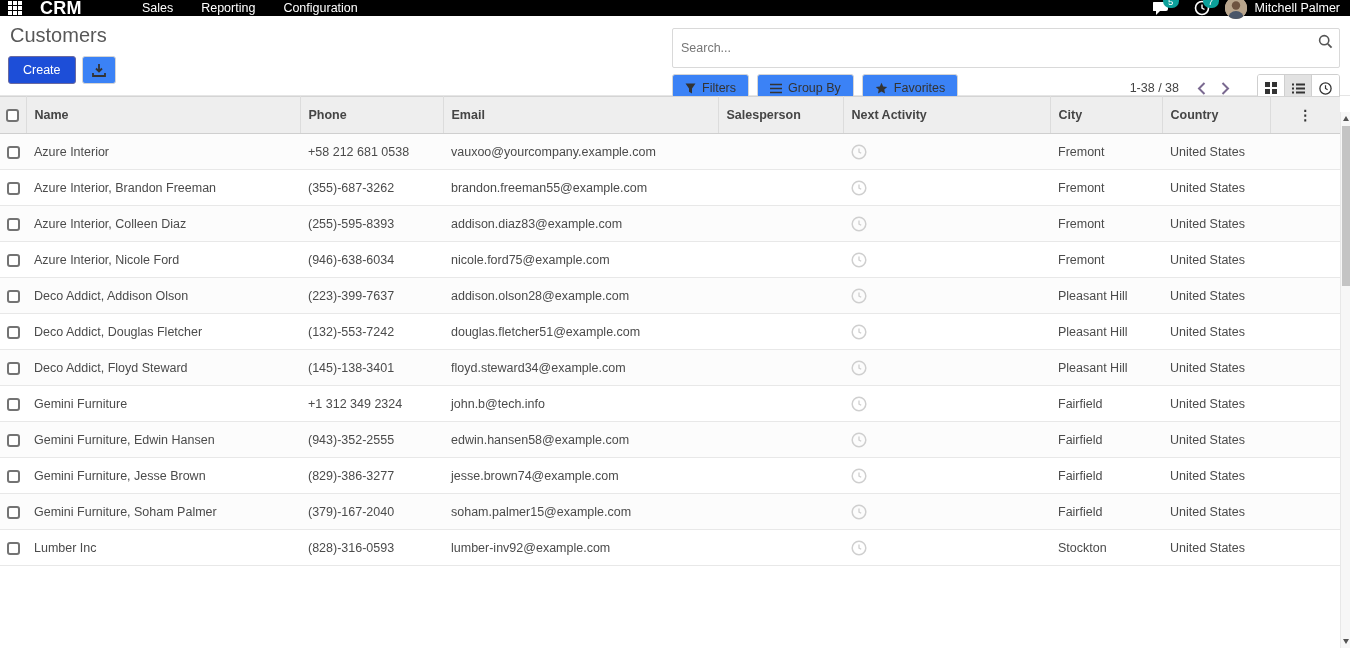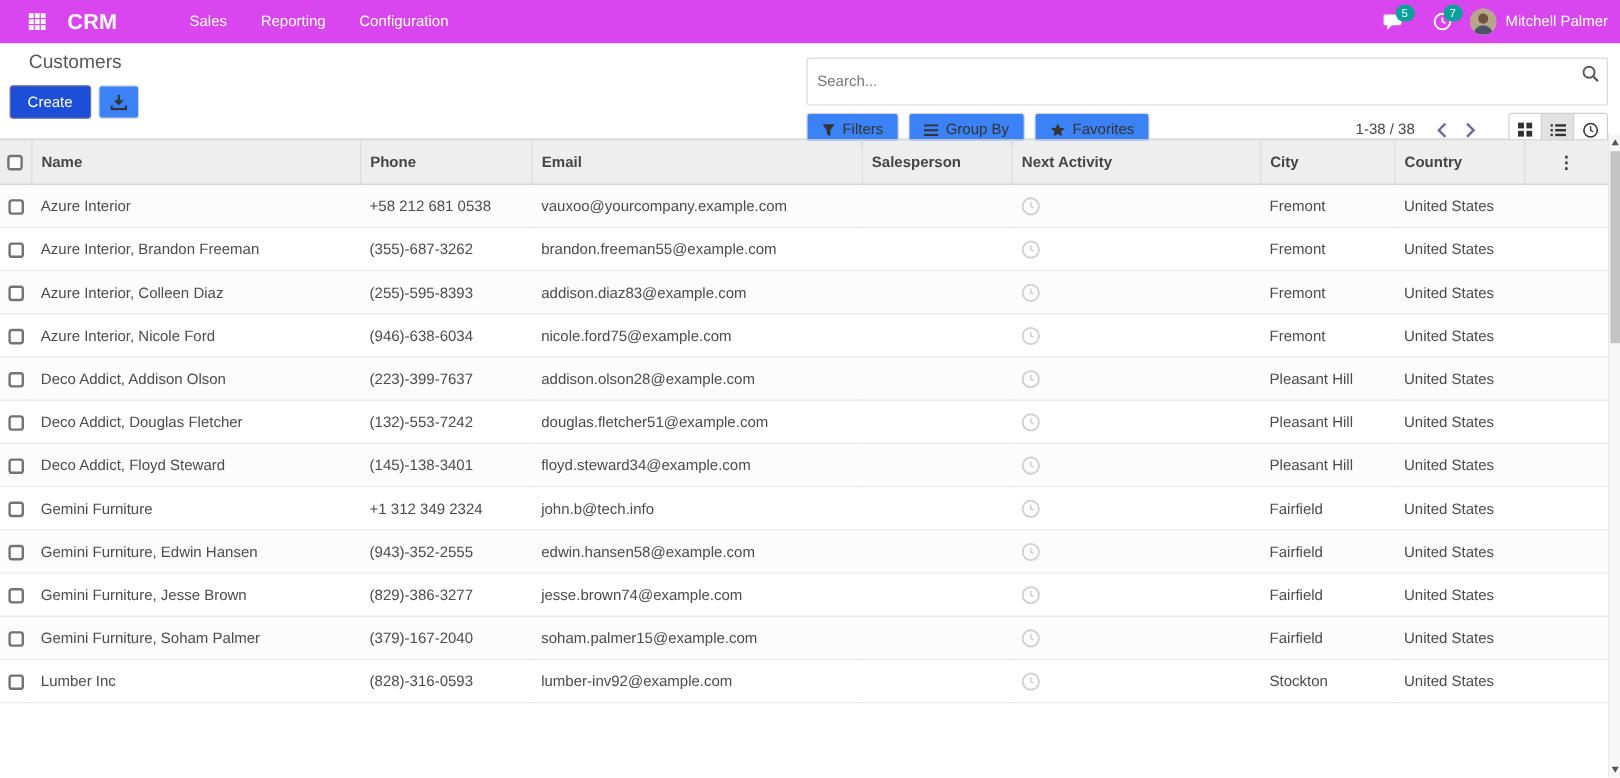--- a/index.html
+++ b/index.html
@@ -1,37 +1,37 @@
 <!DOCTYPE html>
 <html><head>
 <meta charset="utf-8">
 <style>
   * { margin:0; padding:0; box-sizing:border-box; }
   html,body { width:1350px; height:648px; overflow:hidden; background:#fff;
     font-family:"Liberation Sans", sans-serif; color:#4c4c4c; }
 
   
-  .navbar { height:36px; background:#d946ef; display:flex; align-items:center; color:#fff;padding-left:16px; }
+  .navbar { height:16px; background:#000000; display:flex; align-items:center; color:#fff; }
   .apps-btn { width:30px; display:flex; justify-content:center; align-items:center; cursor:pointer; }
   .grid-icon { display:grid; grid-template-columns:repeat(3,4px); grid-template-rows:repeat(3,4px); gap:1px; }
   .grid-icon span { background:#fff; width:4px; height:4px; }
   .brand { font-size:18px; font-weight:bold; margin-left:10px; letter-spacing:.3px; }
   .nav-menu { display:flex; margin-left:48px; gap:4px; }
   .nav-item { font-size:12.5px; padding:9px 12px; cursor:pointer; }
   .nav-right { margin-left:auto; display:flex; align-items:center; gap:6px; padding-right:10px; }
   .nav-icon-wrap { position:relative; width:34px; height:32px; display:flex; align-items:center; justify-content:center; cursor:pointer; }
   .badge { position:absolute; top:2px; right:0px; background:#0ca09a; color:#fff; font-size:9.5px;
     min-width:16px; height:14px; border-radius:8px; display:flex; align-items:center; justify-content:center; padding:0 4px; }
   .avatar { width:22px; height:22px; border-radius:50%; overflow:hidden; background:#c7b9a8; flex:0 0 auto; }
   .user-name { font-size:12.5px; margin-left:2px; cursor:pointer; }
 
   
   .control-panel { height:80px; display:flex; padding:0 10px 0 8px; border-bottom:1px solid #e5e5e5; }
   .cp-left { flex:1; padding-top:8px; }
-  .page-title { font-size:16px; color:#585858; font-weight:400; margin-left:16px; }
+  .page-title { font-size:20px; color:#585858; font-weight:400; margin-left:2px; }
   .cp-buttons { margin-top:9px; display:flex; gap:6px; align-items:center; }
   .btn { font-size:12.5px; border:1px solid #d5d5d5; background:#3b82f6; border-radius:3px;
     height:28px; padding:0 12px; display:inline-flex; align-items:center; gap:6px; cursor:pointer; color:#333; }
   .btn-primary { background:#1d4ed8; border-color:#6b6a9f; color:#fff; padding:0 14px; }
   .btn-icon-only { padding:0 9px; }
   .cp-right { width:668px; padding-top:12px; }
   .search-box { position:relative; }
   .search-input { width:100%; height:40px; border:1px solid #d9d9d9; border-radius:2px;
     font-size:12.5px; padding:0 28px 0 8px; color:#444; font-family:"Liberation Sans",sans-serif; }
   .search-input::placeholder { color:#767676; }

